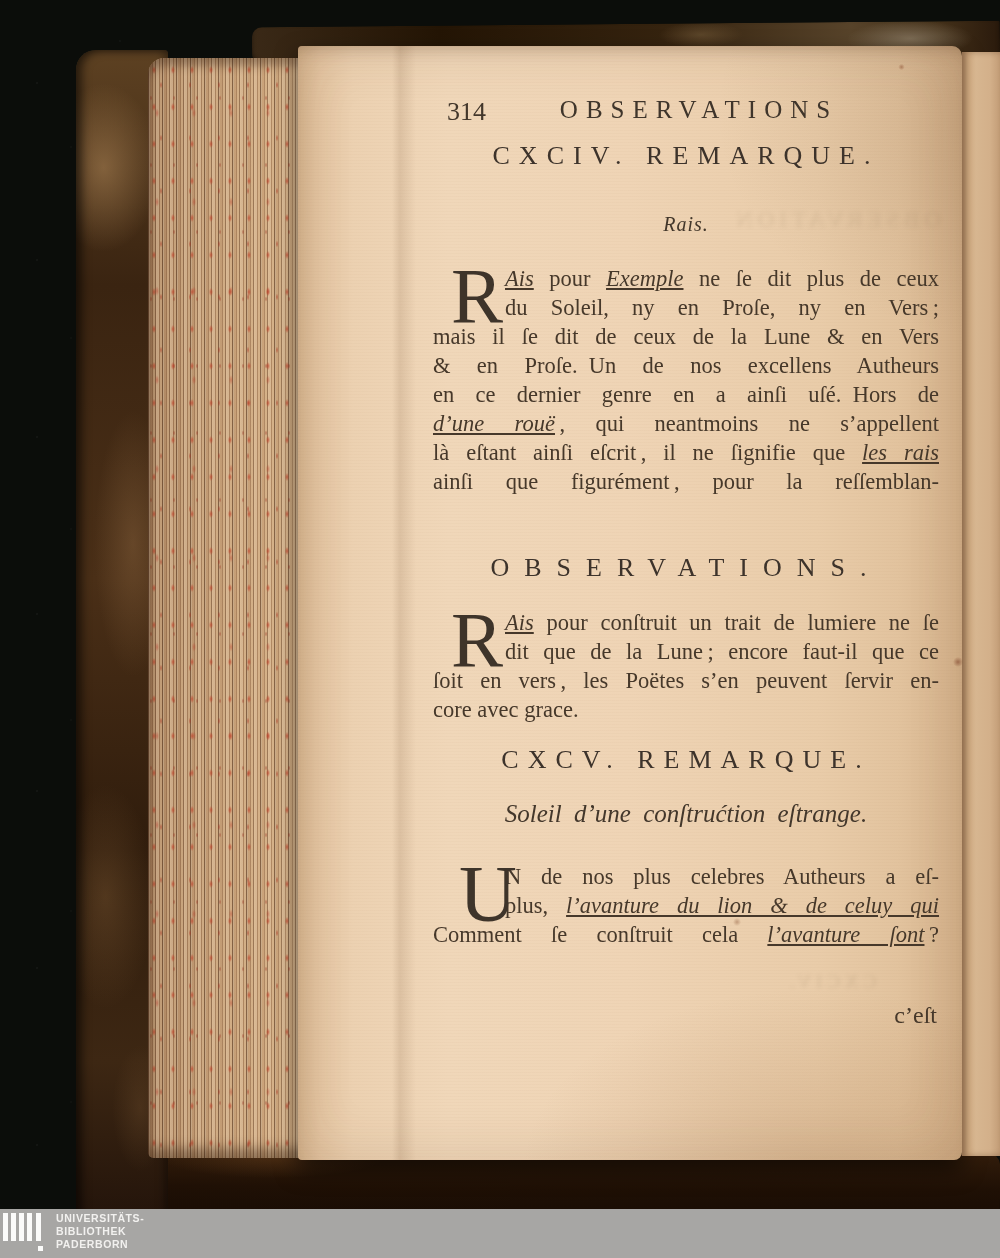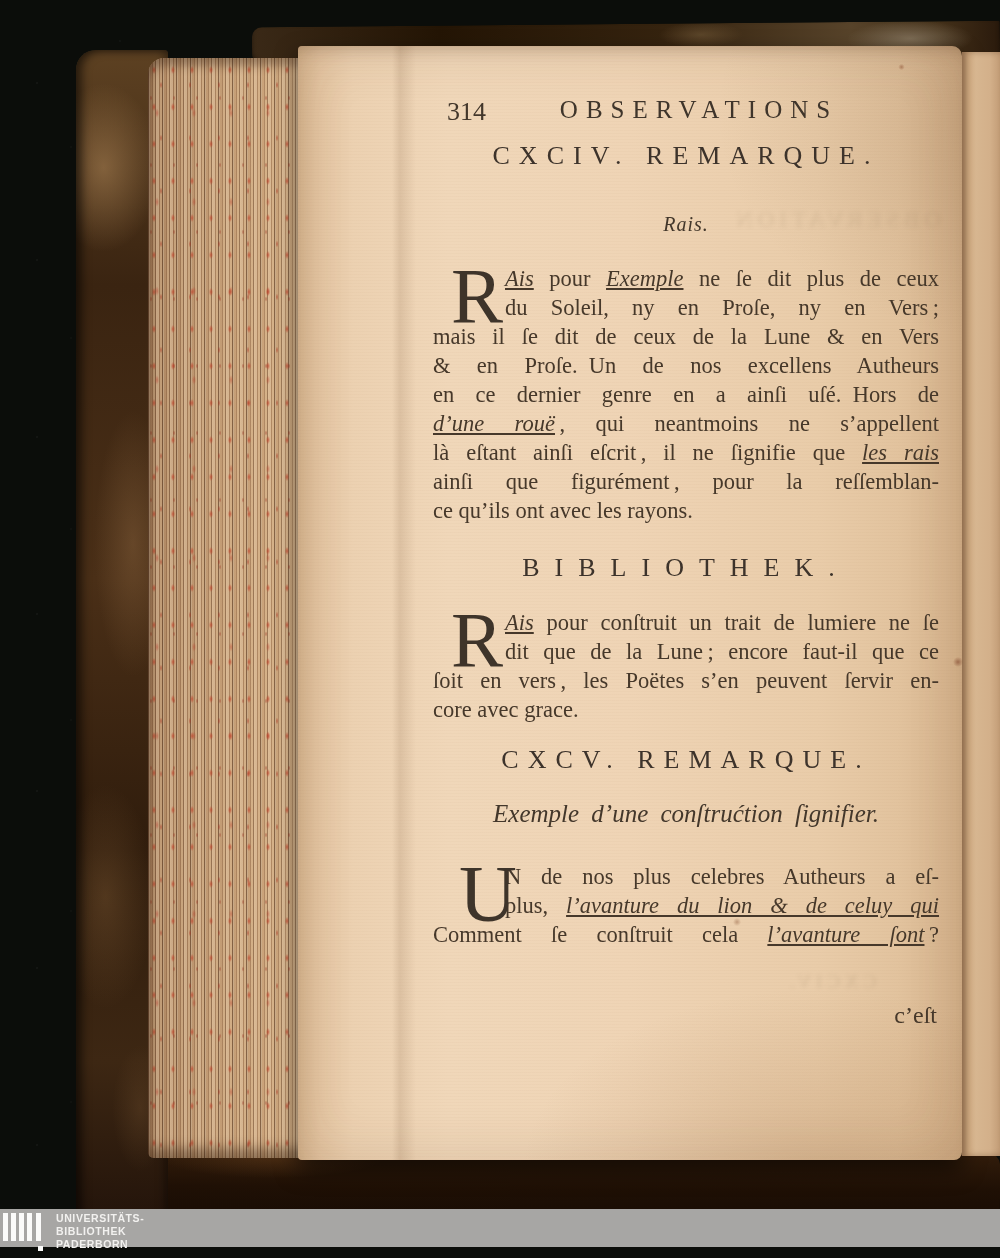--- a/index.html
+++ b/index.html
@@ -111,21 +111,21 @@
   .catchword { position:absolute; top:1002px; right:2px; font-size:24px; }
   .ghost {
     position:absolute; transform:scaleX(-1); filter:blur(2px); opacity:.12;
     color:#7a6447; letter-spacing:5px; font-size:23px; white-space:nowrap;
   }
   .ghost-mid { top:207px; left:248px; width:260px; }
   .ghost-bottom { top:971px; left:352px; font-size:19px; opacity:.15; }
 
   
   .wm-band {
-    position:absolute; left:0; right:0; top:1209px; height:38px;
+    position:absolute; left:0; right:0; top:1209px; height:49px;
     background:#a7a6a4; z-index:10;
   }
   .wm-logo { position:absolute; left:3px; top:4px; width:46px; height:42px; }
   .wm-bar { position:absolute; top:0; width:5px; height:28px; background:#fbfbfa; }
   .wm-dot { position:absolute; top:33px; left:35px; width:5px; height:5px; background:#fbfbfa; }
   .wm-text {
     position:absolute; left:56px; top:3px;
     font-family:"Liberation Sans","DejaVu Sans",sans-serif;
     font-size:10.5px; line-height:12.8px; font-weight:bold;
     letter-spacing:.6px; color:#f2f1ef;
@@ -164,36 +164,35 @@
     <div class="para para0">
       <span class="dropcap">R</span>
     <div class="line ind"><span class="it">Ais</span><span class="ro"> pour </span><span class="it">Exemple</span><span class="ro"> ne ſe dit plus de&nbsp;ceux</span></div>
         <div class="line ind"><span class="ro">du Soleil, ny en Proſe, ny en Vers ;</span></div>
         <div class="line"><span class="ro">mais il ſe dit de ceux de la Lune &amp; en Vers</span></div>
         <div class="line"><span class="ro">&amp; en Proſe. Un de nos excellens Autheurs</span></div>
         <div class="line"><span class="ro">en ce dernier genre en a ainſi uſé. Hors de</span></div>
         <div class="line"><span class="it">d’une rouë</span><span class="ro"> , qui neantmoins ne s’appellent</span></div>
         <div class="line"><span class="ro">là eſtant ainſi eſcrit , il ne ſignifie que </span><span class="it">les rais</span></div>
         <div class="line"><span class="ro">ainſi que figurément , pour la reſſemblan-</span></div>
-        <div class="line nj"><span class="ro">ce qu’ils ont avec les rayons.</span></div>
       </div>
 
-    <div class="h h-obs">BIBLIOTHEK.</div>
+    <div class="h h-obs">OBSERVATIONS.</div>
 
     <div class="para para1">
       <span class="dropcap">R</span>
     <div class="line ind"><span class="it">Ais</span><span class="ro"> pour conſtruit un trait de lumiere ne ſe</span></div>
         <div class="line ind"><span class="ro">dit que de la Lune ; encore faut-il que ce</span></div>
         <div class="line"><span class="ro">ſoit en vers , les Poëtes s’en peuvent ſervir en-</span></div>
         <div class="line nj"><span class="ro">core avec grace.</span></div>
       </div>
 
     <div class="h h-cxcv">CXCV. REMARQUE.</div>
 
-    <div class="t t-ex">Exemple d’une conſtrućtion ſignifier.</div>
+    <div class="t t-ex">Soleil d’une conſtrućtion eſtrange.</div>
 
     <div class="para para2">
       <span class="dropcap">U</span>
     <div class="line ind"><span class="ro">N de nos plus celebres Autheurs a eſ-</span></div>
         <div class="line ind"><span class="ro">plus, </span><span class="it">l’avanture du lion &amp; de celuy qui</span></div>
         <div class="line"><span class="ro">Comment ſe conſtruit cela </span><span class="it">l’avanture ſont</span><span class="ro"> ?</span></div>
       </div>
 
     <div class="ghost ghost-bottom">CXCIV.</div>
 

